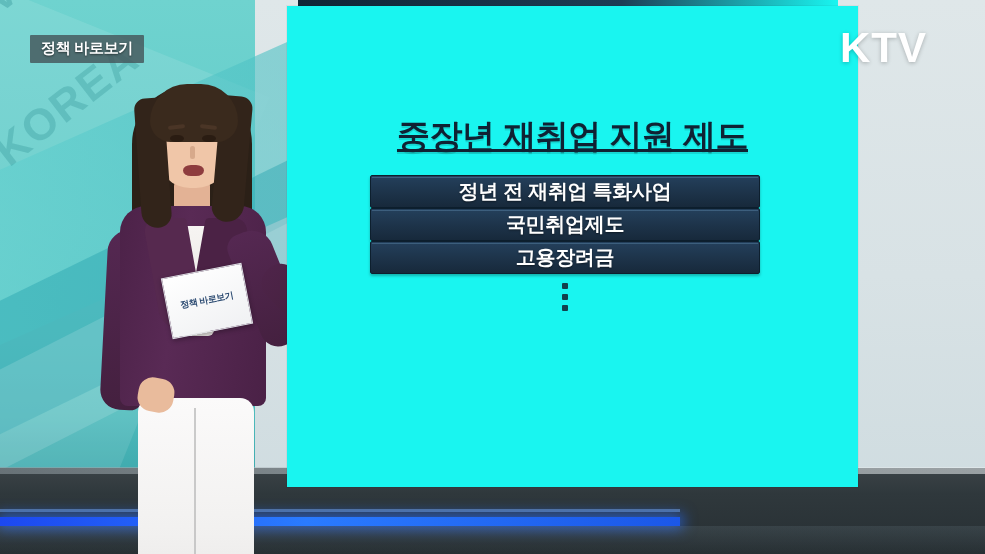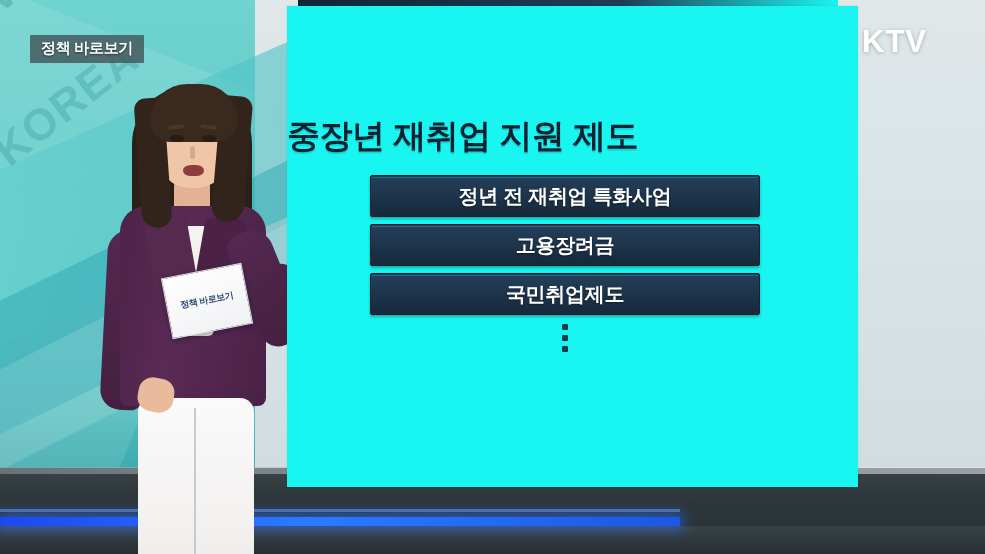--- a/index.html
+++ b/index.html
@@ -85,32 +85,34 @@
     box-shadow:0 0 0 1px rgba(0,0,0,.04);
   }
   #panel-topbar {
     position:absolute; left:298px; top:0px;
     width:540px; height:7px;
     background:linear-gradient(90deg,#0f2636,#1d3d55 60%,#19f5f0 100%);
   }
 
   .panel-title {
     position:absolute; left:0; top:108px; width:571px;
+    text-align:center;
     font-size:33px; font-weight:800; letter-spacing:-0.5px;
     color:#0f2233;
     text-shadow:0 2px 0 rgba(0,0,0,.12);
+    text-decoration:underline;
   }
 
   .bar-list {
     position:absolute; left:83px; top:169px;
     width:390px;
   }
   .bar {
     position:relative;
-    height:42px; margin-bottom:7px;
+    height:33px; 
     background:linear-gradient(180deg,#24405c 0%,#1d3349 55%,#17293b 100%);
     border:1px solid #0d1f2e;
     border-radius:2px;
     display:flex; align-items:center; justify-content:center;
     box-shadow:0 2px 3px rgba(0,0,0,.28);
   }
   .bar::before {
     content:""; position:absolute; left:1px; right:1px; top:1px; height:1px;
     background:rgba(120,170,210,.30);
   }
@@ -220,21 +222,21 @@
   #badge {
     position:absolute; left:30px; top:35px;
     padding:4px 11px 5px 11px;
     background:rgba(68,86,90,0.82);
     color:#ffffff; font-size:15px; font-weight:700; letter-spacing:-0.3px;
     text-shadow:0 1px 2px rgba(0,0,0,.5);
     border-radius:1px;
   }
   #ktv-logo {
     position:absolute; right:58px; top:24px;
-    color:#ffffff; font-size:31px; font-weight:700; letter-spacing:1px;
+    color:#ffffff; font-size:42px; font-weight:700; letter-spacing:1px;
     text-shadow:0 1px 4px rgba(0,0,0,.25);
   }
 </style>
 </head>
 <body>
 
 <div id="stage">
 
   <div class="bg-base"></div>
   <div class="bg-wall-right"></div>
@@ -287,24 +289,24 @@
   <div id="panel-topbar"></div>
   <div id="panel">
 
     <div class="panel-title">중장년 재취업 지원 제도</div>
 
     <div class="bar-list">
       <div class="bar">
         <span class="bar-label">정년 전 재취업 특화사업</span>
       </div>
       <div class="bar">
-        <span class="bar-label">고용장려금</span>
+        <span class="bar-label">국민취업제도</span>
       </div>
       <div class="bar">
-        <span class="bar-label">국민취업제도</span>
+        <span class="bar-label">고용장려금</span>
       </div>
       <div class="bar-ellipsis">
         <i></i>
         <i></i>
         <i></i>
       </div>
     </div>
   </div>
 
   <div id="badge">정책 바로보기</div>

